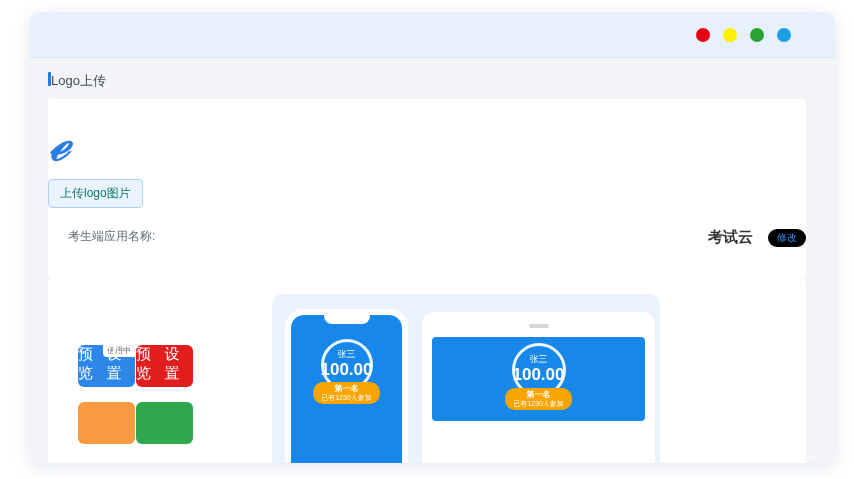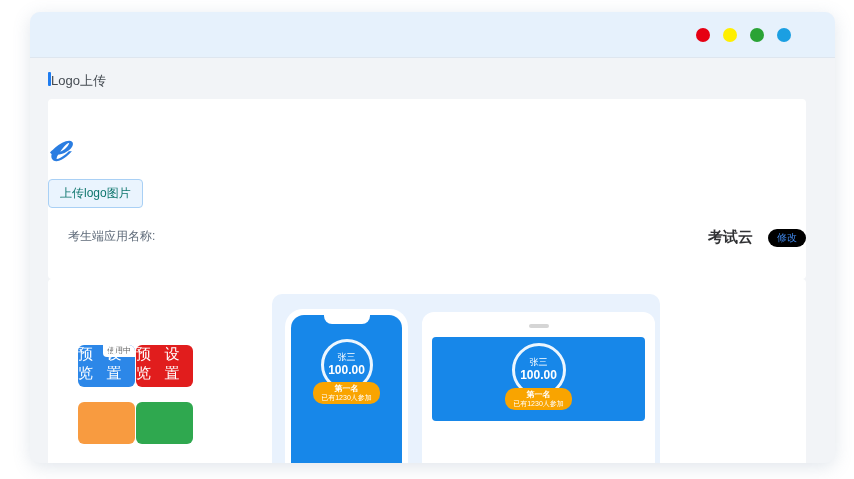--- a/index.html
+++ b/index.html
@@ -41,21 +41,21 @@
   .phone1{position:absolute;left:13px;top:15px;width:123px;height:190px;background:#fff;
     border-radius:18px;padding:6px;box-sizing:border-box;}
   .screen{width:100%;height:100%;border-radius:13px;position:relative;overflow:hidden;
     display:flex;flex-direction:column;align-items:center;padding-top:24px;box-sizing:border-box;}
   .notch{position:absolute;top:0;left:50%;transform:translateX(-50%);width:46px;height:9px;
     background:#fff;border-radius:0 0 8px 8px;}
   .score-circle{width:52px;height:52px;border-radius:50%;
     border:3px solid rgba(255,255,255,.92);display:flex;flex-direction:column;
     align-items:center;justify-content:center;color:#fff;box-sizing:border-box;}
   .score-circle .uname{font-size:9px;line-height:1.2;}
-  .score-circle .score{font-size:12px;font-weight:bold;line-height:1.2;}
+  .score-circle .score{font-size:17px;font-weight:bold;line-height:1.2;}
   .rank-pill{margin-top:-9px;position:relative;background:#f9a400;border-radius:10px;
     padding:2px 8px;text-align:center;color:#fff;}
   .rank-pill .l1{font-size:8px;font-weight:bold;line-height:1.2;}
   .rank-pill .l2{font-size:7px;line-height:1.2;white-space:nowrap;}
   .phone2{position:absolute;left:150px;top:18px;width:233px;height:190px;background:#fff;
     border-radius:12px;box-sizing:border-box;}
   .speaker{width:20px;height:4px;background:#d5d5d5;border-radius:2px;margin:12px auto 0;}
   .pad-screen{margin:9px 10px 0;height:78px;border-radius:4px;display:flex;
     flex-direction:column;align-items:center;justify-content:flex-start;padding-top:6px;
     box-sizing:content-box;}

